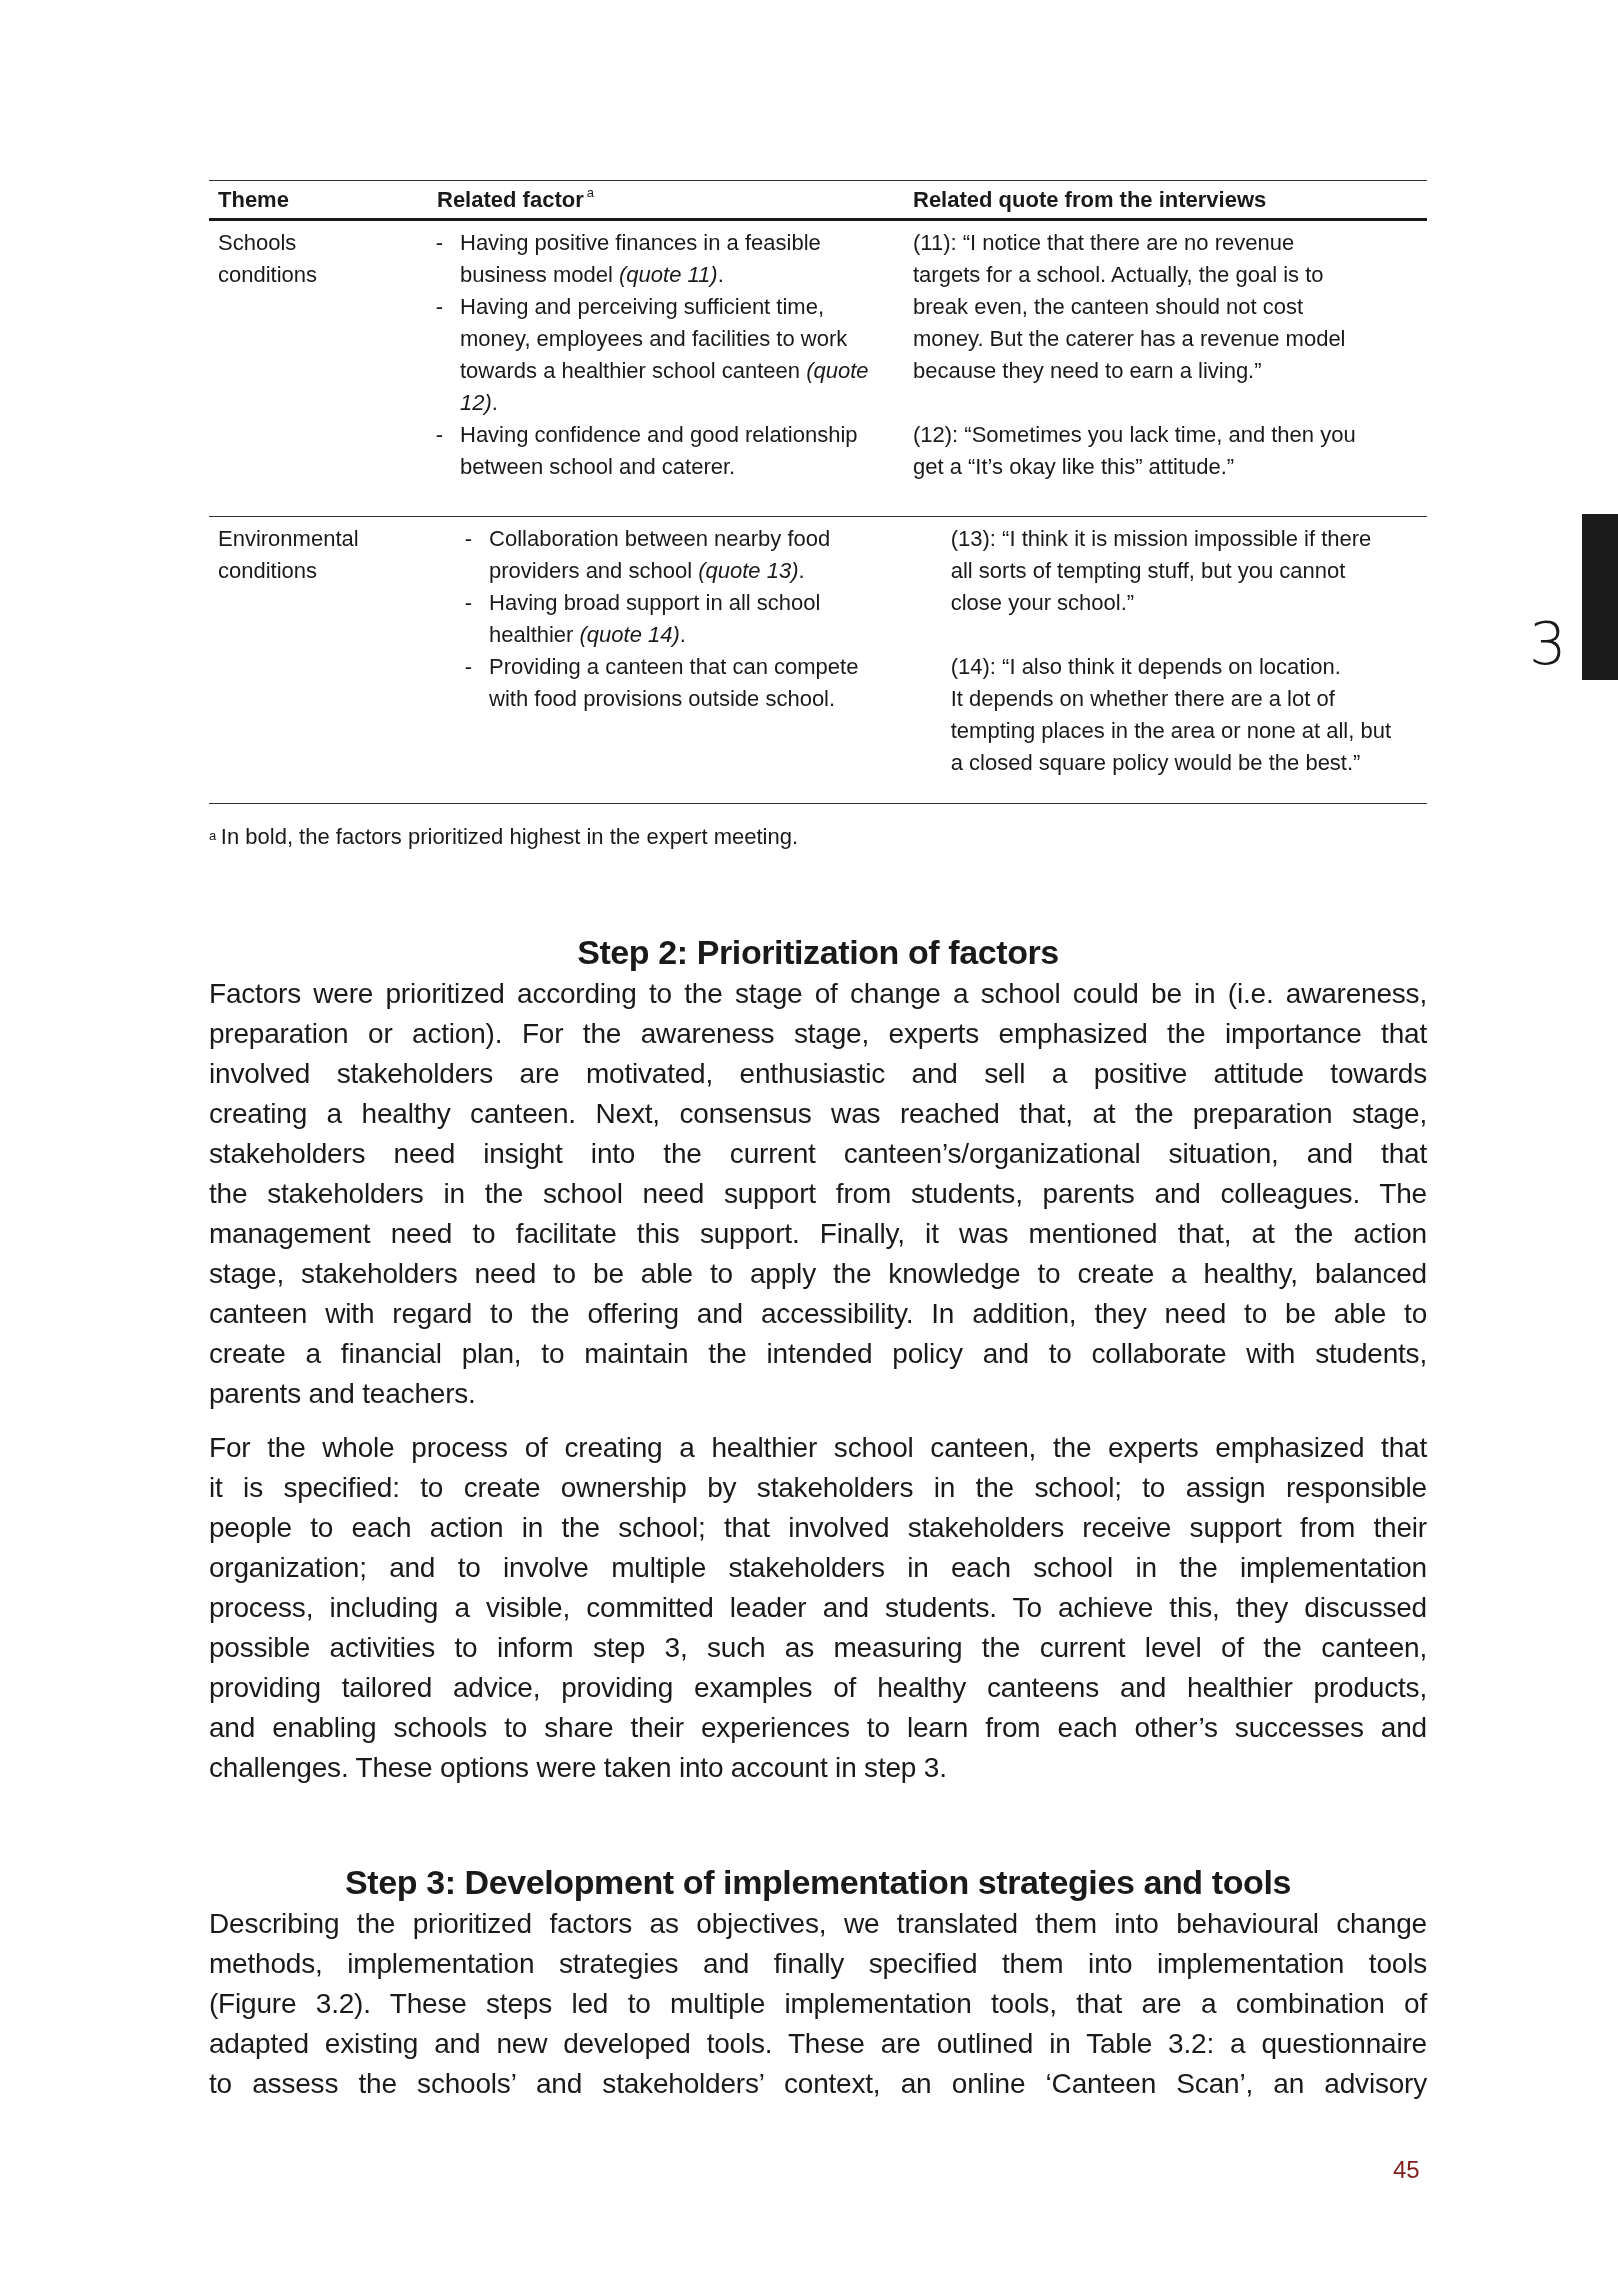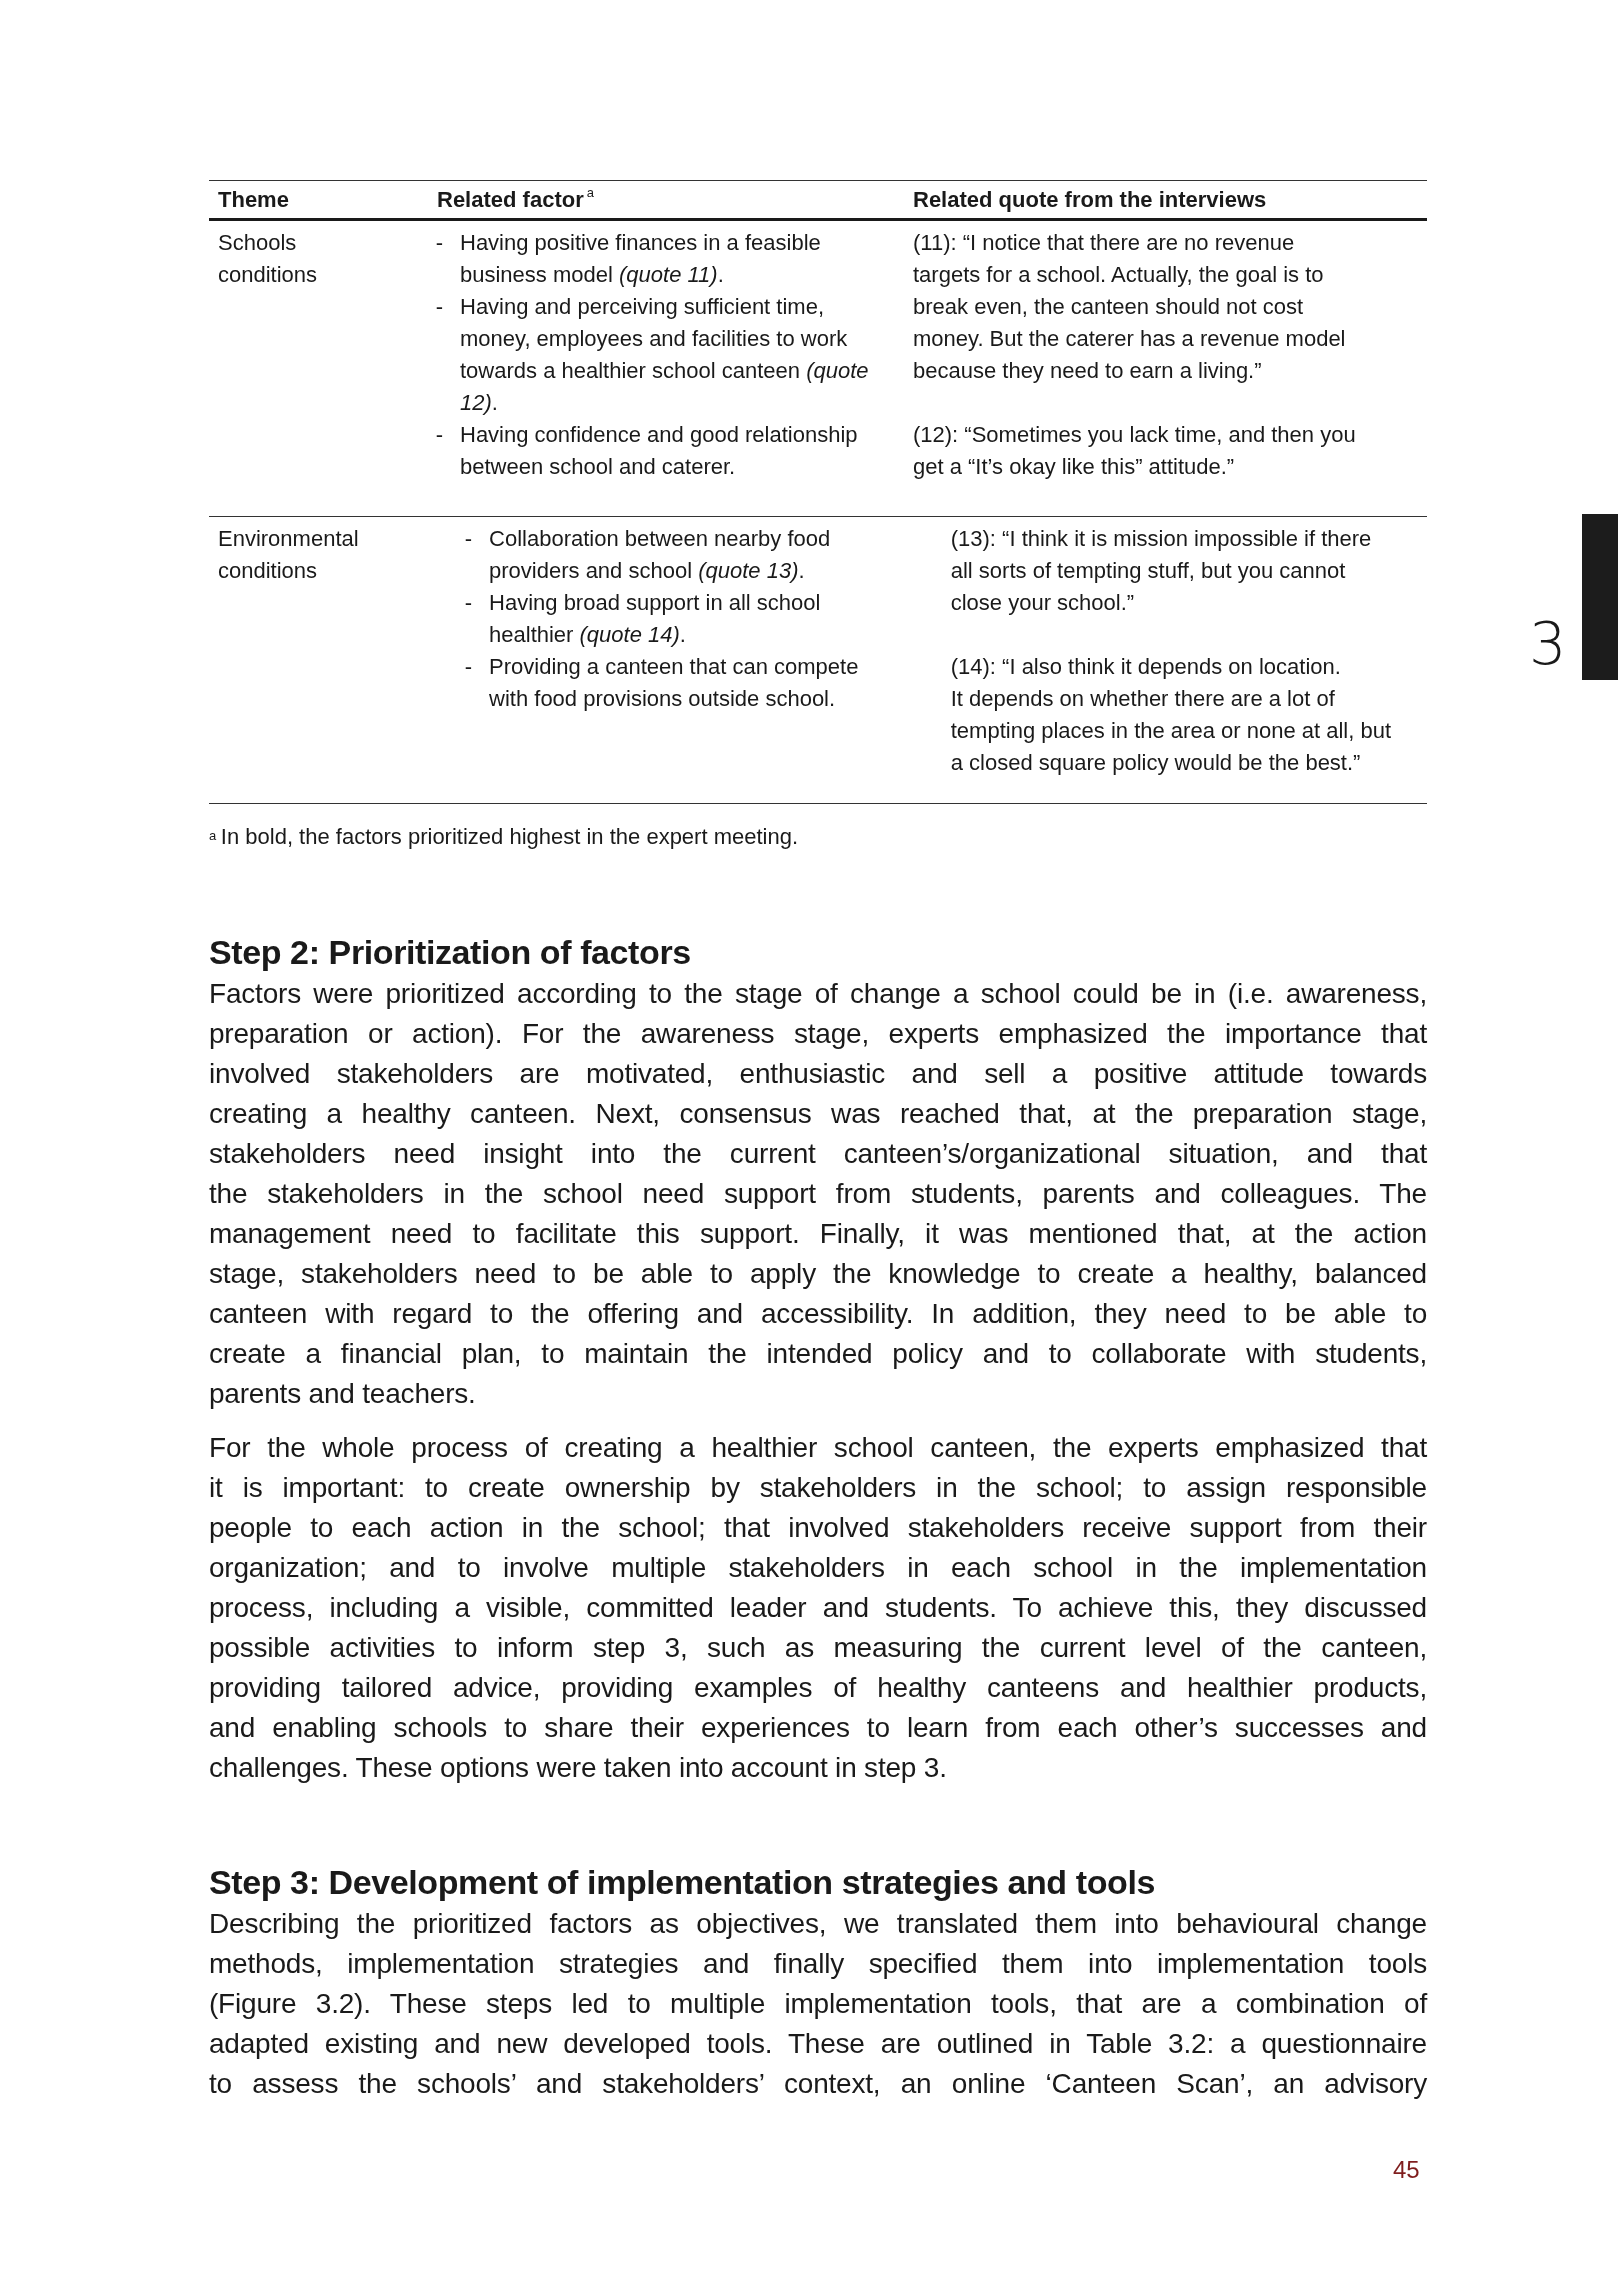--- a/index.html
+++ b/index.html
@@ -55,20 +55,21 @@
     position: absolute; left: 1529px; top: 609px; width: 38px;
     font-family: "DejaVu Sans", sans-serif; font-weight: 200;
     font-size: 59px; line-height: 69px; color: #1a1a1a;
   }
 
   
   .section { position: absolute; left: 209px; width: 1218px; }
   .heading {
     font-weight: bold; font-size: 34px; line-height: 44px; margin: 0;
     letter-spacing: -0.4px;
+    text-align: center;
   }
   .para {
     font-size: 28px; line-height: 40px; margin: 0;
     text-align: justify; letter-spacing: -0.2px;
   }
   .para-line { display: block; text-align: justify; text-align-last: justify; white-space: nowrap; }
   .para-line.last { text-align-last: left; }
   .s2 { top: 930px; }
   .s2b { top: 1428px; }
   .s3 { top: 1860px; }
@@ -177,21 +178,21 @@
       <span class="para-line">stage, stakeholders need to be able to apply the knowledge to create a healthy, balanced</span>
       <span class="para-line">canteen with regard to the offering and accessibility. In addition, they need to be able to</span>
       <span class="para-line">create a financial plan, to maintain the intended policy and to collaborate with students,</span>
       <span class="para-line last">parents and teachers.</span>
     </p>
   </div>
 
   <div class="section s2b">
     <p class="para">
       <span class="para-line">For the whole process of creating a healthier school canteen, the experts emphasized that</span>
-      <span class="para-line">it is important: to create ownership by stakeholders in the school; to assign responsible</span>
+      <span class="para-line">it is specified: to create ownership by stakeholders in the school; to assign responsible</span>
       <span class="para-line">people to each action in the school; that involved stakeholders receive support from their</span>
       <span class="para-line">organization; and to involve multiple stakeholders in each school in the implementation</span>
       <span class="para-line">process, including a visible, committed leader and students. To achieve this, they discussed</span>
       <span class="para-line">possible activities to inform step 3, such as measuring the current level of the canteen,</span>
       <span class="para-line">providing tailored advice, providing examples of healthy canteens and healthier products,</span>
       <span class="para-line">and enabling schools to share their experiences to learn from each other’s successes and</span>
       <span class="para-line last">challenges. These options were taken into account in step 3.</span>
     </p>
   </div>
 

